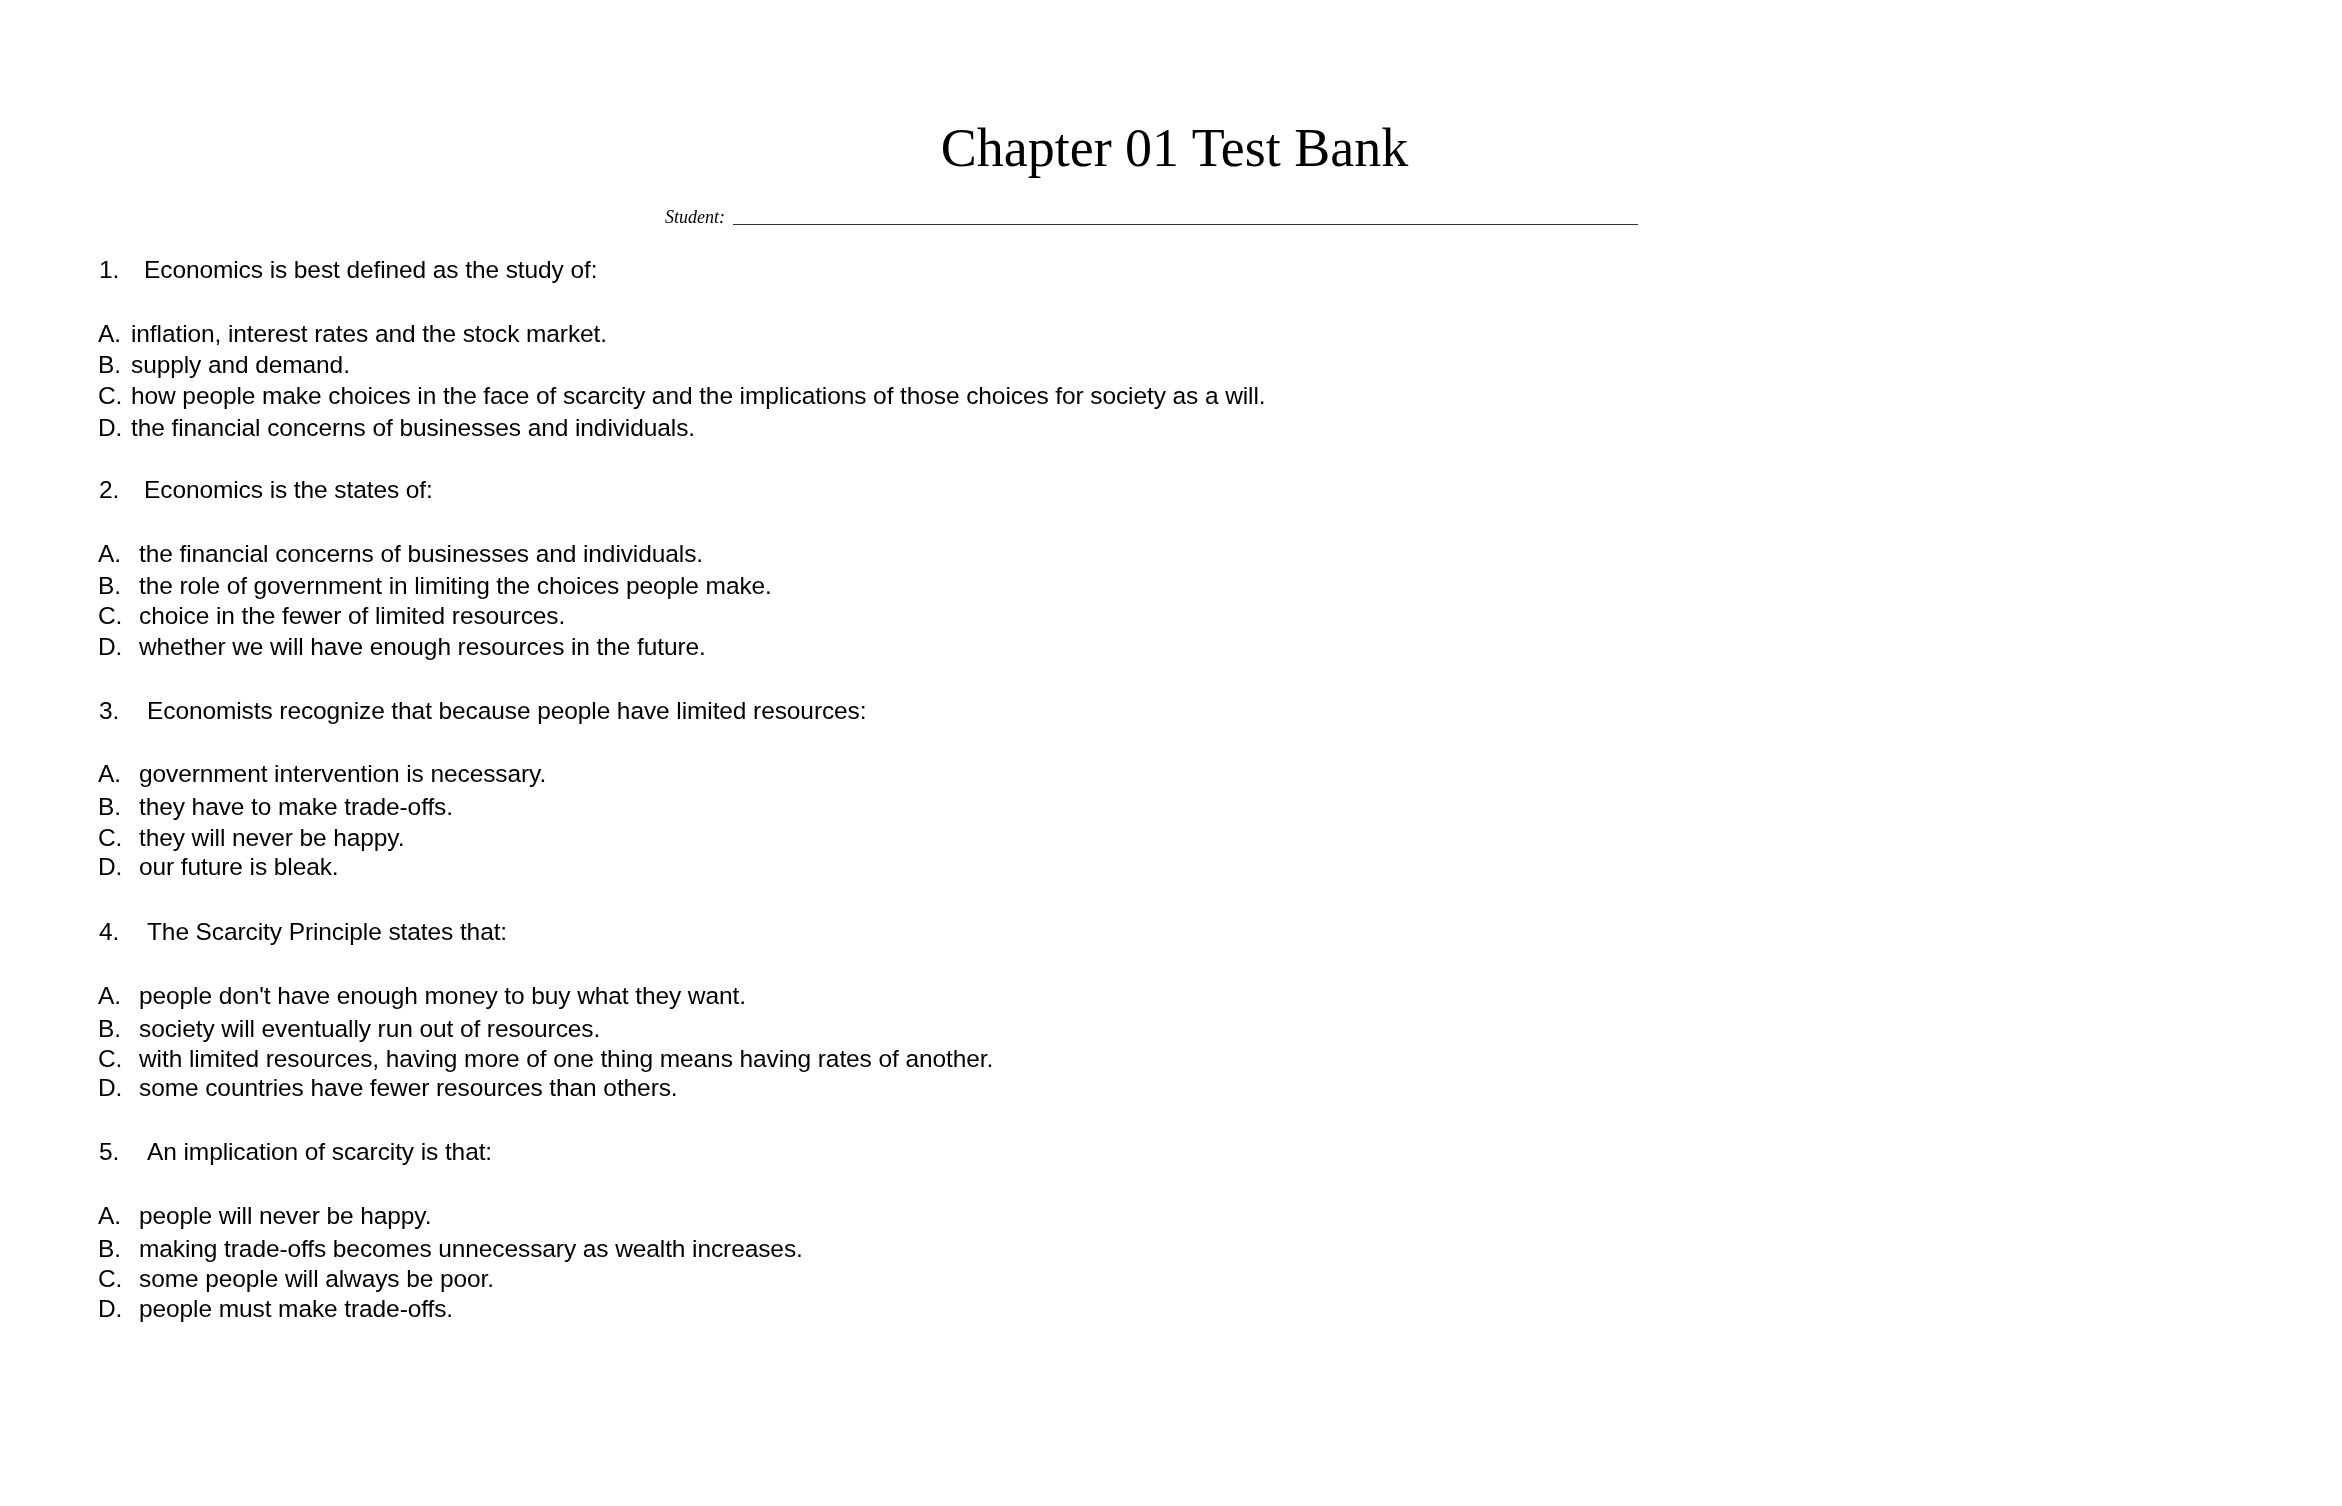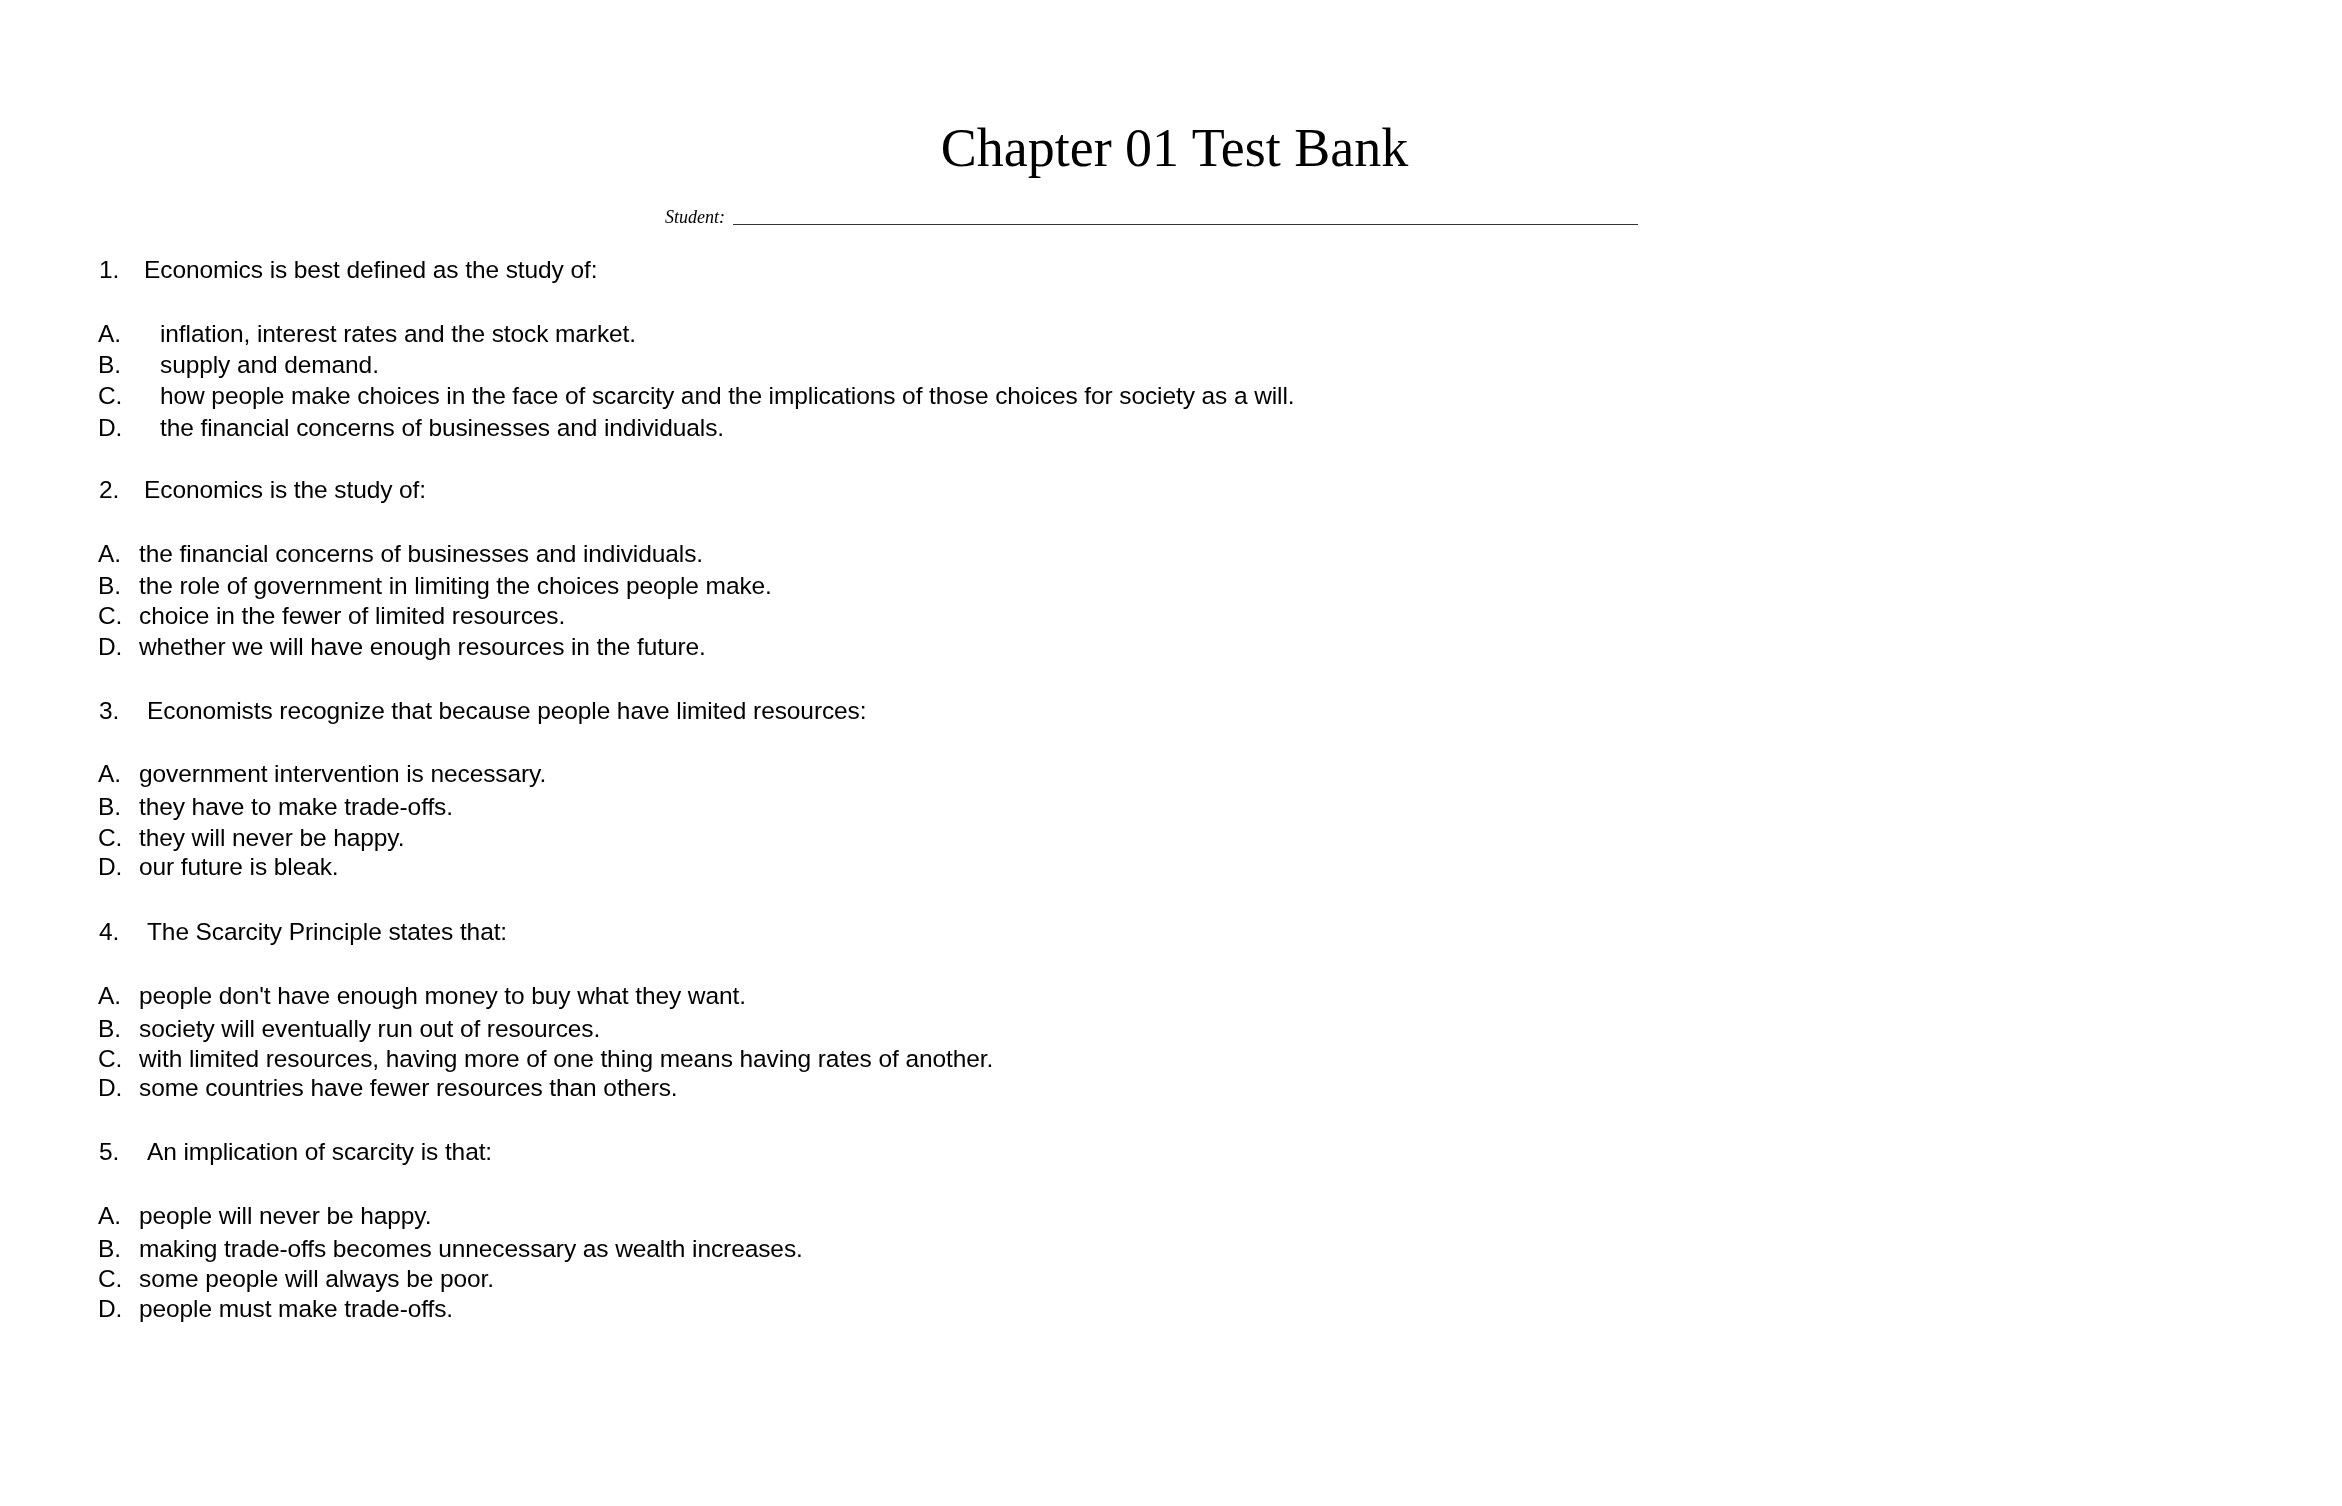--- a/index.html
+++ b/index.html
@@ -20,21 +20,21 @@
   }
   .q, .opt {
     position: absolute; font-family: "Liberation Sans", sans-serif; font-size: 24.5px; line-height: 28px;
     white-space: nowrap; letter-spacing: -0.1px;
   }
   .q .num { position: absolute; left: 0; }
   .q .qtext { position: absolute; left: 45px; }
   .q.shift .qtext { left: 48px; }
   .opt .letter { position: absolute; left: 0; }
   .opt .otext { position: absolute; left: 41px; }
-  .opt.compact .otext { left: 33px; margin-left: 29px; }
+  .opt.compact .otext { left: 33px; }
 </style>
 </head>
 <body>
 
 <div class="page">
 
   <div class="title">Chapter 01 Test Bank</div>
 
   <div class="student-row">
     <span>Student:</span>
@@ -57,21 +57,21 @@
     <span class="letter">C.</span>
     <span class="otext">how people make choices in the face of scarcity and the implications of those choices for society as a will.</span>
   </div>
   <div class="opt compact" style="left:98px; top:402px;">
     <span class="letter">D.</span>
     <span class="otext">the financial concerns of businesses and individuals.</span>
   </div>
 
   <div class="q" style="left:99px; top:464px;">
     <span class="num">2.</span>
-    <span class="qtext">Economics is the study of:</span>
+    <span class="qtext">Economics is the states of:</span>
   </div>
   <div class="opt" style="left:98px; top:528px;">
     <span class="letter">A.</span>
     <span class="otext">the financial concerns of businesses and individuals.</span>
   </div>
   <div class="opt" style="left:98px; top:560px;">
     <span class="letter">B.</span>
     <span class="otext">the role of government in limiting the choices people make.</span>
   </div>
   <div class="opt" style="left:98px; top:590px;">

